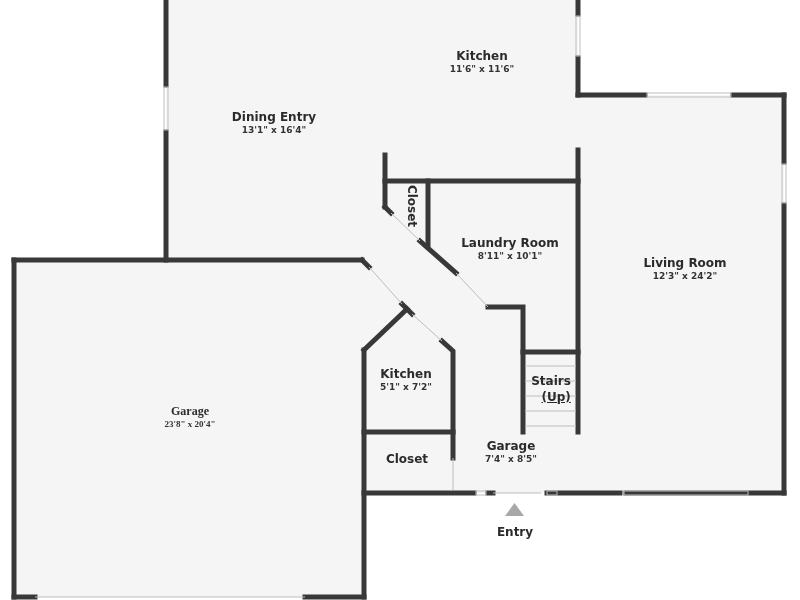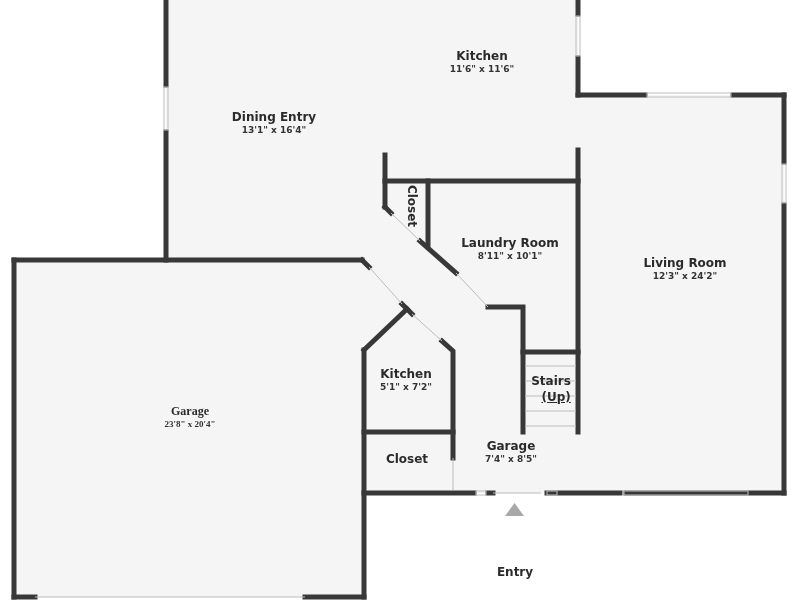--- a/index.html
+++ b/index.html
@@ -120,13 +120,13 @@
   <div class="room-name">Stairs</div>
   <div class="room-name" style="margin-top:2px;text-decoration:underline;">(Up)</div>
 </div>
 <div class="room-label" style="left:407px;top:452px;">
   <div class="room-name">Closet</div>
 </div>
 <div class="room-label" style="left:511px;top:439px;">
   <div class="room-name">Garage</div>
   <div class="room-dim">7'4" x 8'5"</div>
 </div>
-<div class="entry-label" style="left:515px;top:525px;margin-top:40px;">Entry</div>
+<div class="entry-label" style="left:515px;top:525px;">Entry</div>
 
 </body></html>

